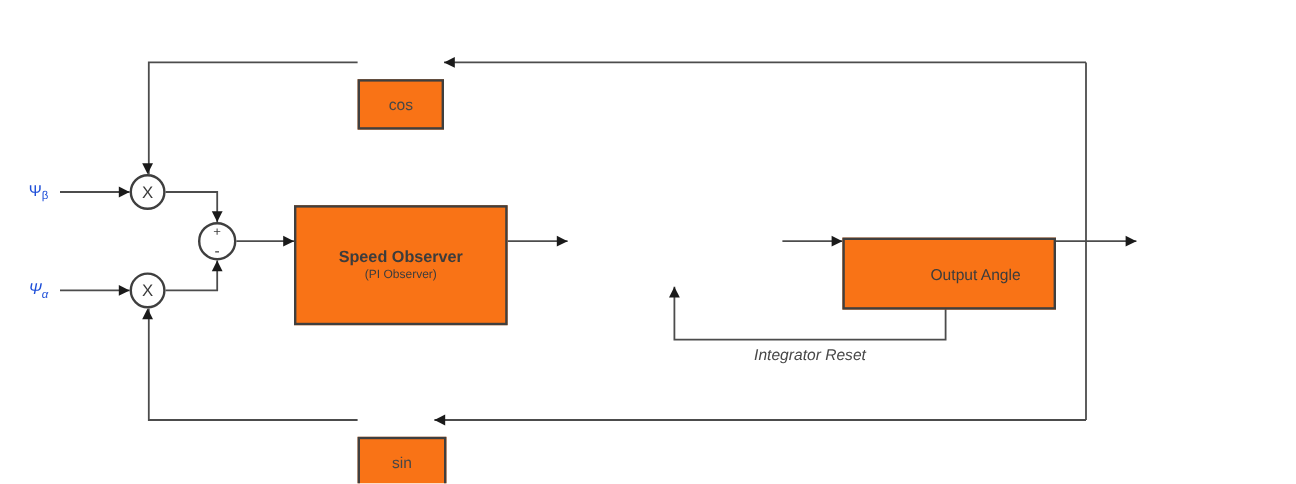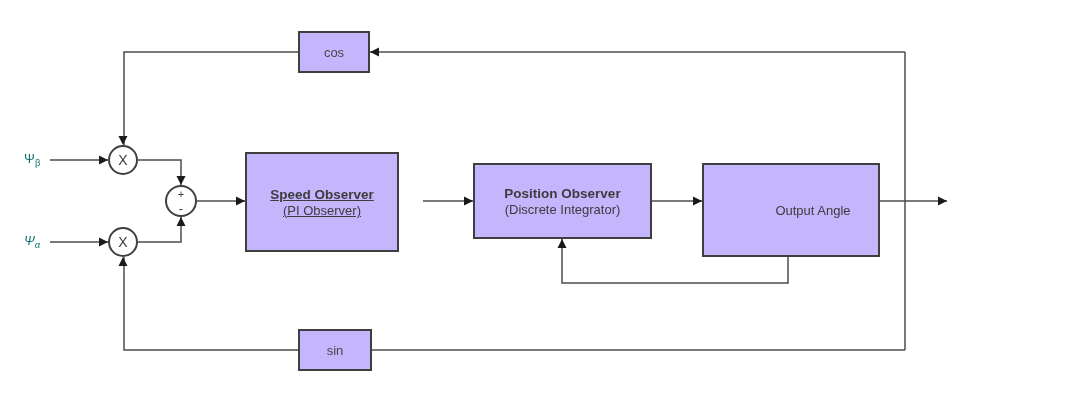--- a/index.html
+++ b/index.html
@@ -16,37 +16,38 @@
     overflow: hidden;
   }
   #wires {
     position: absolute;
     left: 0; top: 0;
     z-index: 0;
   }
   .block {
     position: absolute;
     box-sizing: border-box;
-    background: #c4b5fd;
+    background: #f97316;
     border: 2px solid #3f3f3f;
     display: flex;
     flex-direction: column;
     align-items: center;
     justify-content: center;
     z-index: 2;
     text-align: center;
     color: #3c3c3c;
+    margin-top: 35px;
   }
   .block .title {
     font-size: 13.5px;
     font-weight: bold;
     line-height: 17px;
   }
   .block .subtitle {
-    font-size: 13px;
+    font-size: 10px;
     line-height: 16px;
   }
   .block .plain {
     font-size: 13px;
     line-height: 17px;
   }
   .small-box-label {
     font-size: 13px;
     color: #474747;
   }
@@ -82,21 +83,21 @@
     font-size: 11px;
     line-height: 10px;
   }
   .summer .minus {
     font-size: 13px;
     line-height: 10px;
   }
   .io-label {
     position: absolute;
     font-size: 13px;
-    color: #0f766e;
+    color: #1d4ed8;
     z-index: 2;
     white-space: nowrap;
     line-height: 16px;
   }
   .sub {
     font-size: 9.5px;
     vertical-align: -3px;
   }
   .annotation {
     position: absolute;
@@ -173,27 +174,26 @@
     <span class="minus">-</span>
   </div>
 
   <div class="block" style="left:298px; top:31px; width:72px; height:42px;">
     <span class="small-box-label">cos</span>
   </div>
   <div class="block" style="left:298px; top:329px; width:74px; height:42px;">
     <span class="small-box-label">sin</span>
   </div>
 
-  <div class="block" style="left:245px; top:152px; width:154px; height:100px;text-decoration:underline;">
+  <div class="block" style="left:245px; top:136px; width:178px; height:100px;">
     <span class="title">Speed Observer</span>
     <span class="subtitle">(PI Observer)</span>
   </div>
-  <div class="block" style="left:473px; top:163px; width:179px; height:76px;">
-    <span class="title">Position Observer</span>
-    <span class="subtitle">(Discrete Integrator)</span>
-  </div>
-  <div class="block" style="left:702px; top:163px; width:178px; height:94px;padding-left:44px;">
+  <div class="block" style="left:702px; top:163px; width:178px; height:60px;padding-left:44px;">
     <span class="plain">Output Angle</span>
   </div>
 
 
+  <div class="annotation" style="left:575px; top:288px; width:200px;">
+    <span>Integrator Reset</span>
+  </div>
 
 </div>
 
 </body></html>

